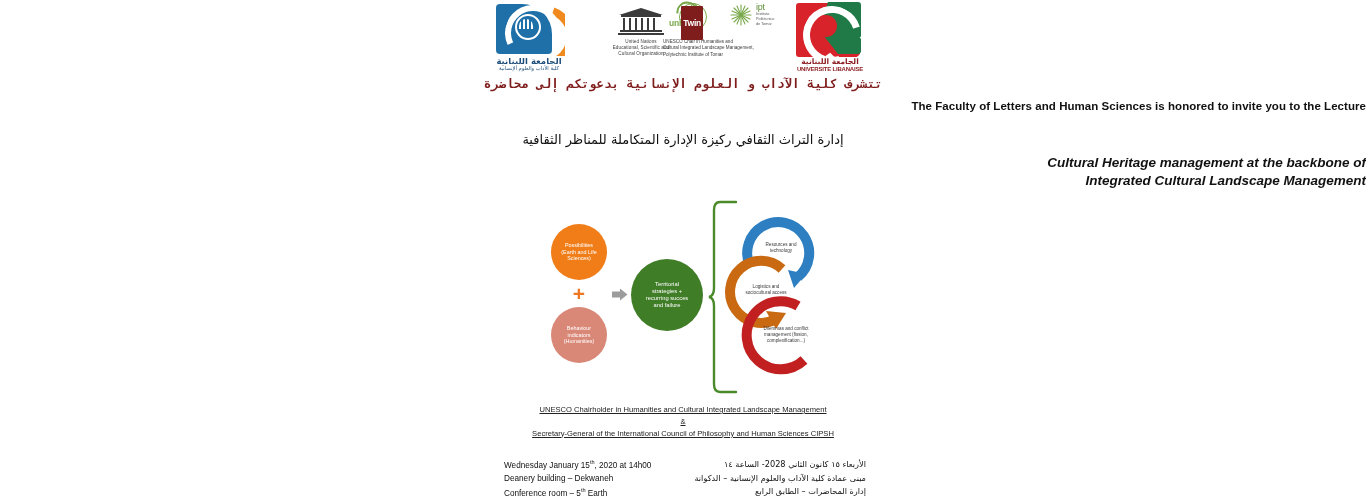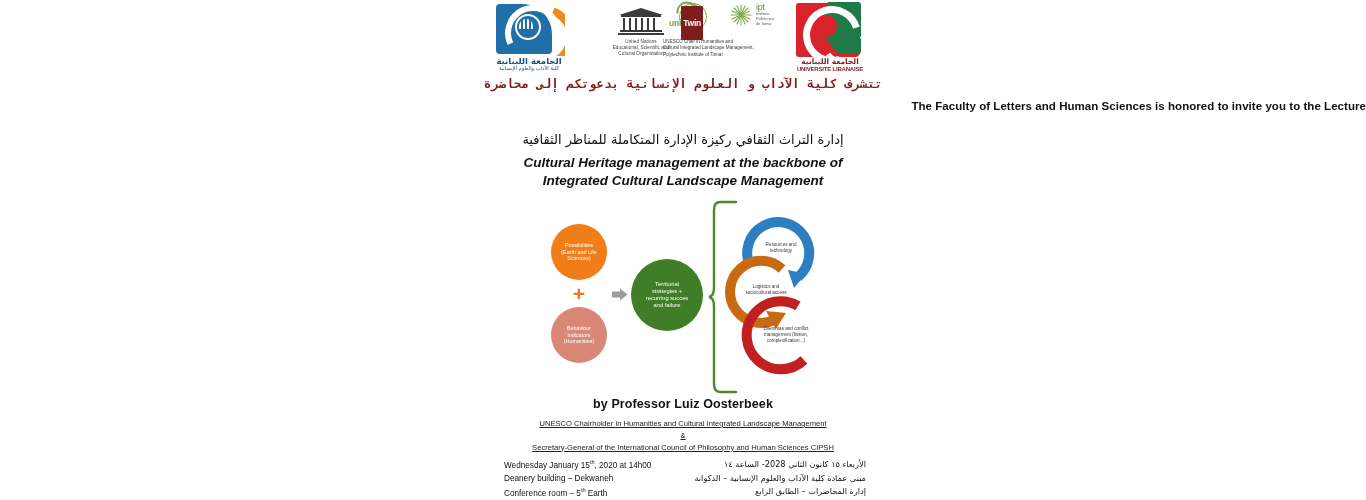--- a/index.html
+++ b/index.html
@@ -274,20 +274,21 @@
     color: #111;
     line-height: 1.5;
   }
   .title-en {
     font-size: 13.5px;
     font-weight: bold;
     font-style: italic;
     color: #111;
     line-height: 1.35;
     margin-top: 4px;
+    text-align: right;
   }
 
   
   .diagram {
     position: absolute;
     left: 540px; top: 198px;
     width: 300px; height: 198px;
   }
   .circ {
     position: absolute;
@@ -528,21 +529,20 @@
       <path d="M60 10 A34 34 0 1 0 66 64" fill="none" stroke="#c22020" stroke-width="10" stroke-linecap="butt"></path>
     </svg>
     <div class="cycle-label" style="left:208px; top:128px; width:76px;">
       <div>Dilemmas and conflict</div>
       <div>management (fission,</div>
       <div>complexification...)</div>
     </div>
   </div>
 
   <div class="speaker">
-    <div class="speaker-name">by  Professor Luiz Oosterbeek</div>
     <div class="speaker-role">
       <div>UNESCO Chairholder in Humanities and Cultural Integrated Landscape Management</div>
       <div>&amp;</div>
       <div>Secretary-General of the International Council of Philosophy and Human Sciences  CIPSH</div>
     </div>
   </div>
 
   <div class="footer">
     <div class="footer-en">
       <div><span>Wednesday January 15</span><sup>th</sup><span>, 2020 at 14h00</span></div>

